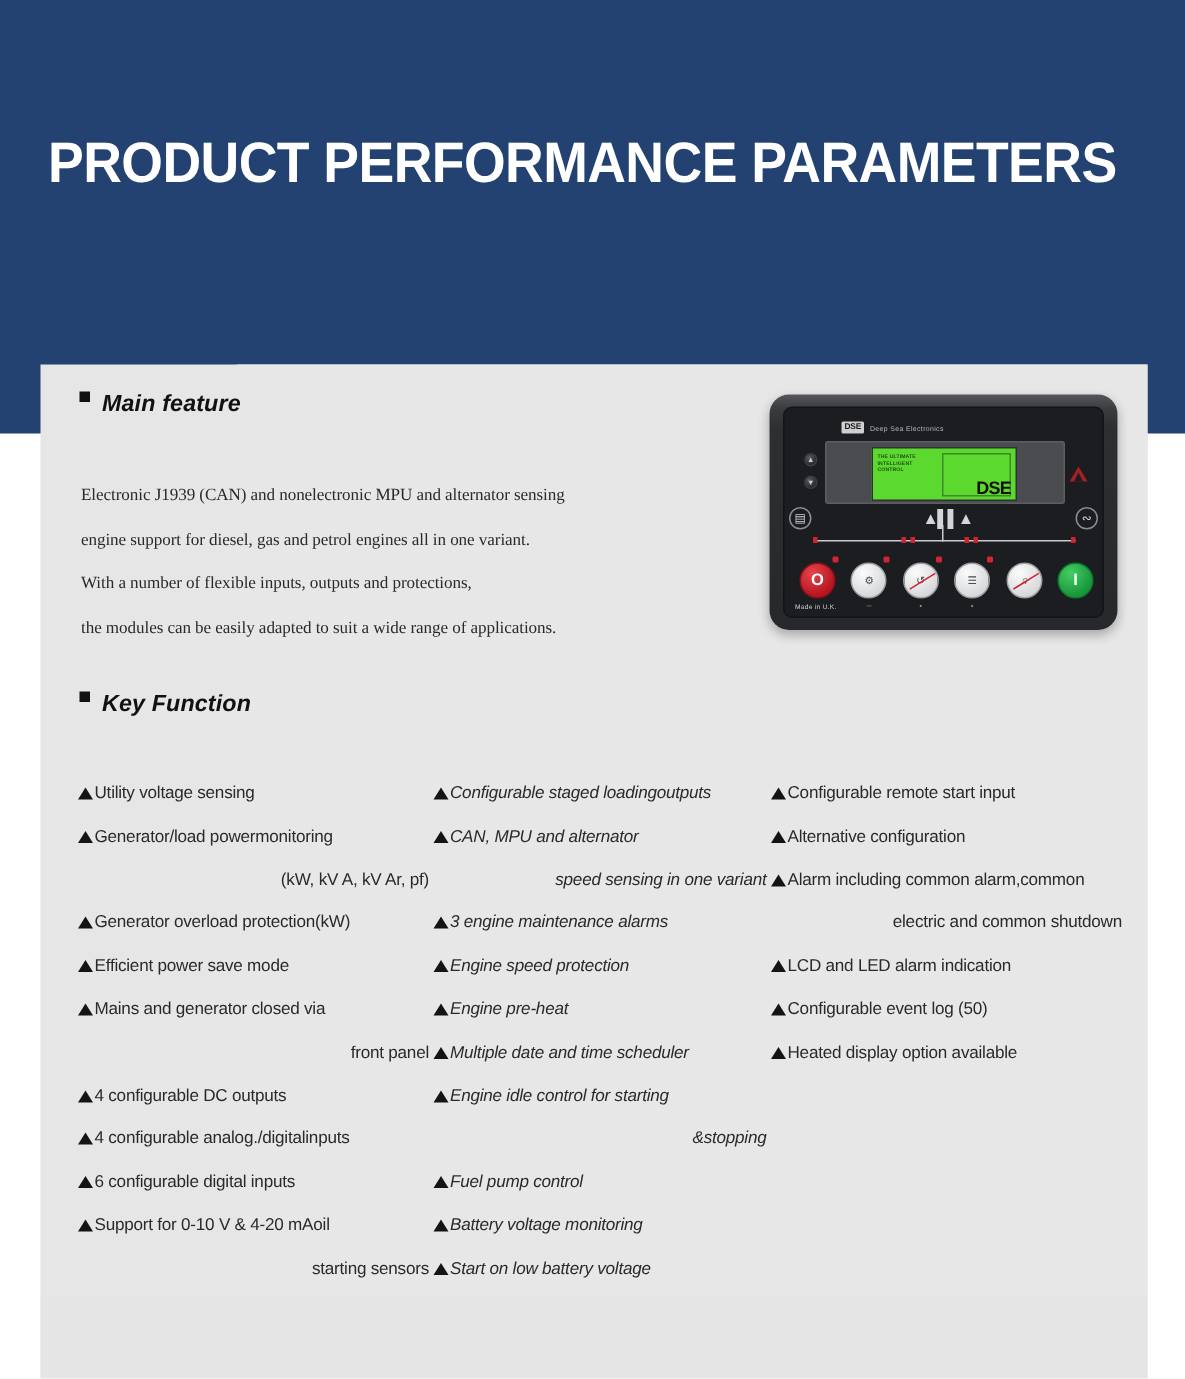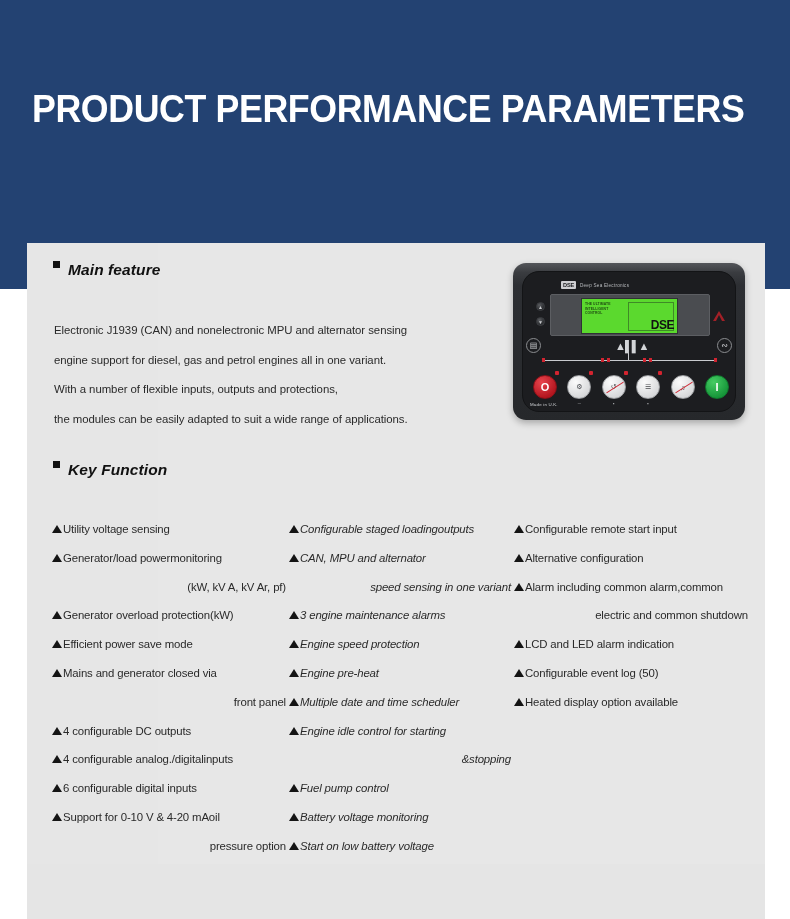--- a/index.html
+++ b/index.html
@@ -94,20 +94,21 @@
   
   .feature-text {
     position: absolute;
     left: 54px;
     top: 316px;
     width: 430px;
     font-size: 11.4px;
     color: #2a2a2a;
     line-height: 29.6px;
     letter-spacing: -0.05px;
+    font-family: Liberation Serif, serif;
   }
   .feature-text p { white-space: nowrap; }
 
   
   .product-img {
     position: absolute;
     left: 513px;
     top: 263px;
     width: 232px;
     height: 157px;
@@ -121,21 +122,21 @@
     border-radius: 13px;
     box-shadow: 0 3px 7px rgba(0,0,0,0.28);
     padding: 9px;
   }
   .dse-face {
     position: absolute;
     left: 9px; top: 8px;
     width: 214px;
     height: 141px;
     background: #1c1d20;
-    border-radius: 17px;
+    border-radius: 6px;
     border: 1px solid #131416;
   }
   .dse-brandrow {
     position: absolute;
     left: 38px; top: 9px;
     display: flex;
     align-items: center;
     gap: 4px;
   }
   .dse-logo-box {
@@ -520,21 +521,21 @@
         </div>
         <div class="kf-item">
           <span class="tri-bullet"></span>
           <span>6 configurable digital inputs</span>
         </div>
         <div class="kf-item">
           <span class="tri-bullet"></span>
           <span>Support for 0-10 V &amp; 4-20 mAoil</span>
         </div>
         <div class="kf-item cont">
-          <span>pressure option</span>
+          <span>starting sensors</span>
         </div>
       </div>
     <div class="kf-col" id="kf-col-2">
         <div class="kf-item">
           <span class="tri-bullet"></span>
           <span>Configurable staged loadingoutputs</span>
         </div>
         <div class="kf-item">
           <span class="tri-bullet"></span>
           <span>CAN, MPU and alternator</span>

